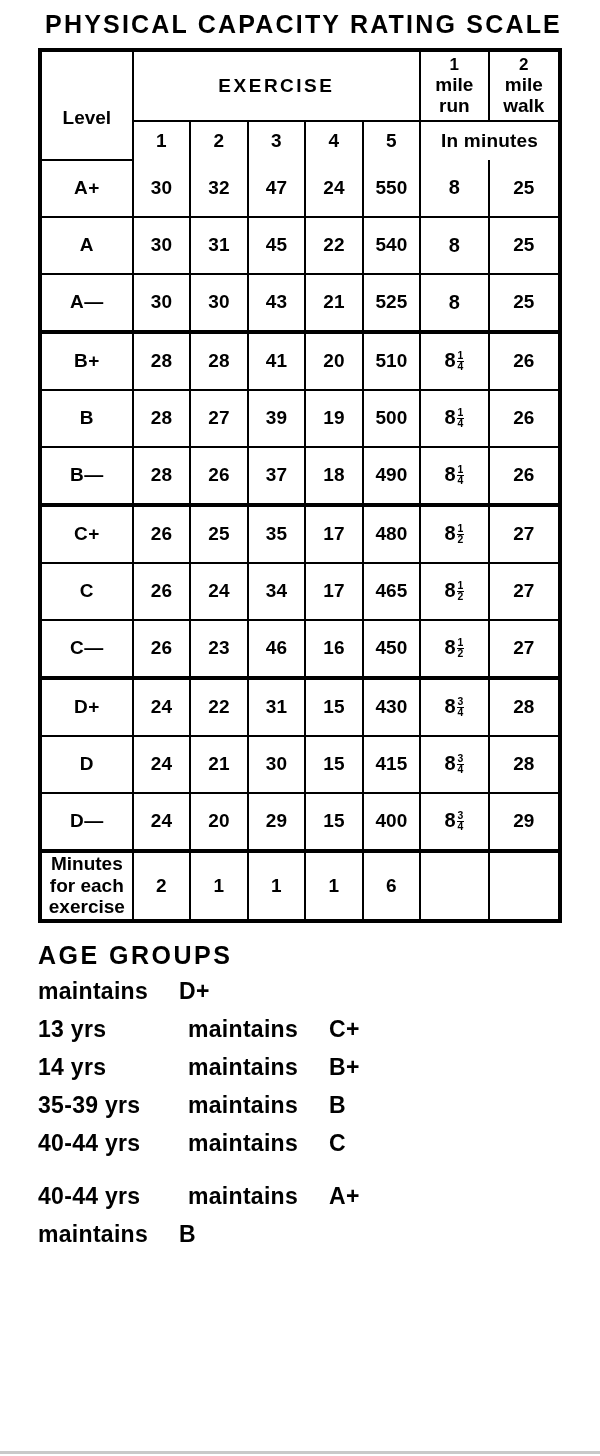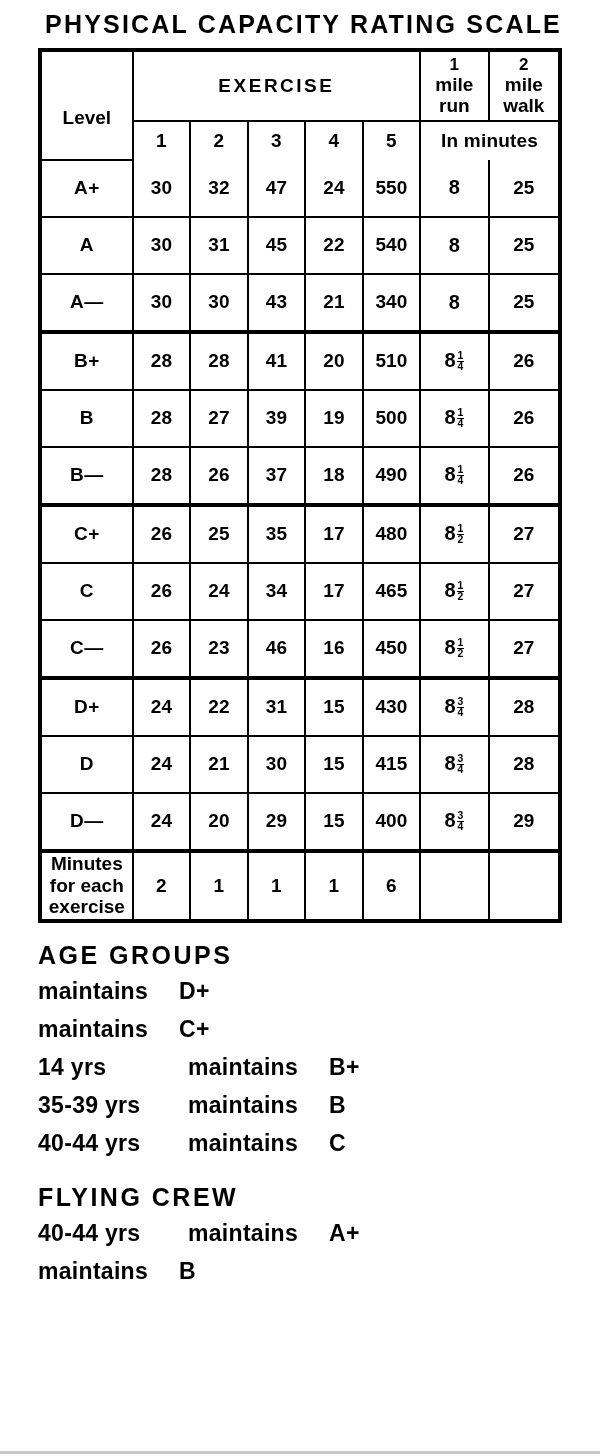--- a/index.html
+++ b/index.html
@@ -229,21 +229,21 @@
             <td class="row-cell">540</td>
             <td class="row-cell"><span class="mixed">8</span></td>
             <td class="row-cell">25</td>
           </tr>
           <tr>
             <td class="row-cell lvl-cell">A—</td>
             <td class="row-cell">30</td>
             <td class="row-cell">30</td>
             <td class="row-cell">43</td>
             <td class="row-cell">21</td>
-            <td class="row-cell">340</td>
+            <td class="row-cell">525</td>
             <td class="row-cell"><span class="mixed">8</span></td>
             <td class="row-cell">25</td>
           </tr>
           <tr class="thick-top">
             <td class="row-cell lvl-cell">B+</td>
             <td class="row-cell">28</td>
             <td class="row-cell">28</td>
             <td class="row-cell">41</td>
             <td class="row-cell">20</td>
             <td class="row-cell">510</td>
@@ -349,20 +349,21 @@
   </div>
 
   <div class="section">
     <div class="section-head">AGE  GROUPS</div>
     <div id="age-rows">
         <div class="age-line">
           <div class="col-verb">maintains</div>
           <div class="col-grade">D+</div>
         </div>
         <div class="age-line">
+          <div class="col-age">13  yrs</div>
           <div class="col-verb">maintains</div>
           <div class="col-grade">C+</div>
         </div>
         <div class="age-line">
           <div class="col-age">14  yrs</div>
           <div class="col-verb">maintains</div>
           <div class="col-grade">B+</div>
         </div>
         <div class="age-line">
           <div class="col-age">35-39  yrs</div>
@@ -371,21 +372,20 @@
         </div>
         <div class="age-line">
           <div class="col-age">40-44  yrs</div>
           <div class="col-verb">maintains</div>
           <div class="col-grade">C</div>
         </div>
       </div>
   </div>
 
   <div class="section sec2">
-    <div class="section-head">FLYING  CREW</div>
     <div id="crew-rows">
         <div class="age-line">
           <div class="col-age">40-44  yrs</div>
           <div class="col-verb">maintains</div>
           <div class="col-grade">A+</div>
         </div>
         <div class="age-line">
           <div class="col-verb">maintains</div>
           <div class="col-grade">B</div>
         </div>

